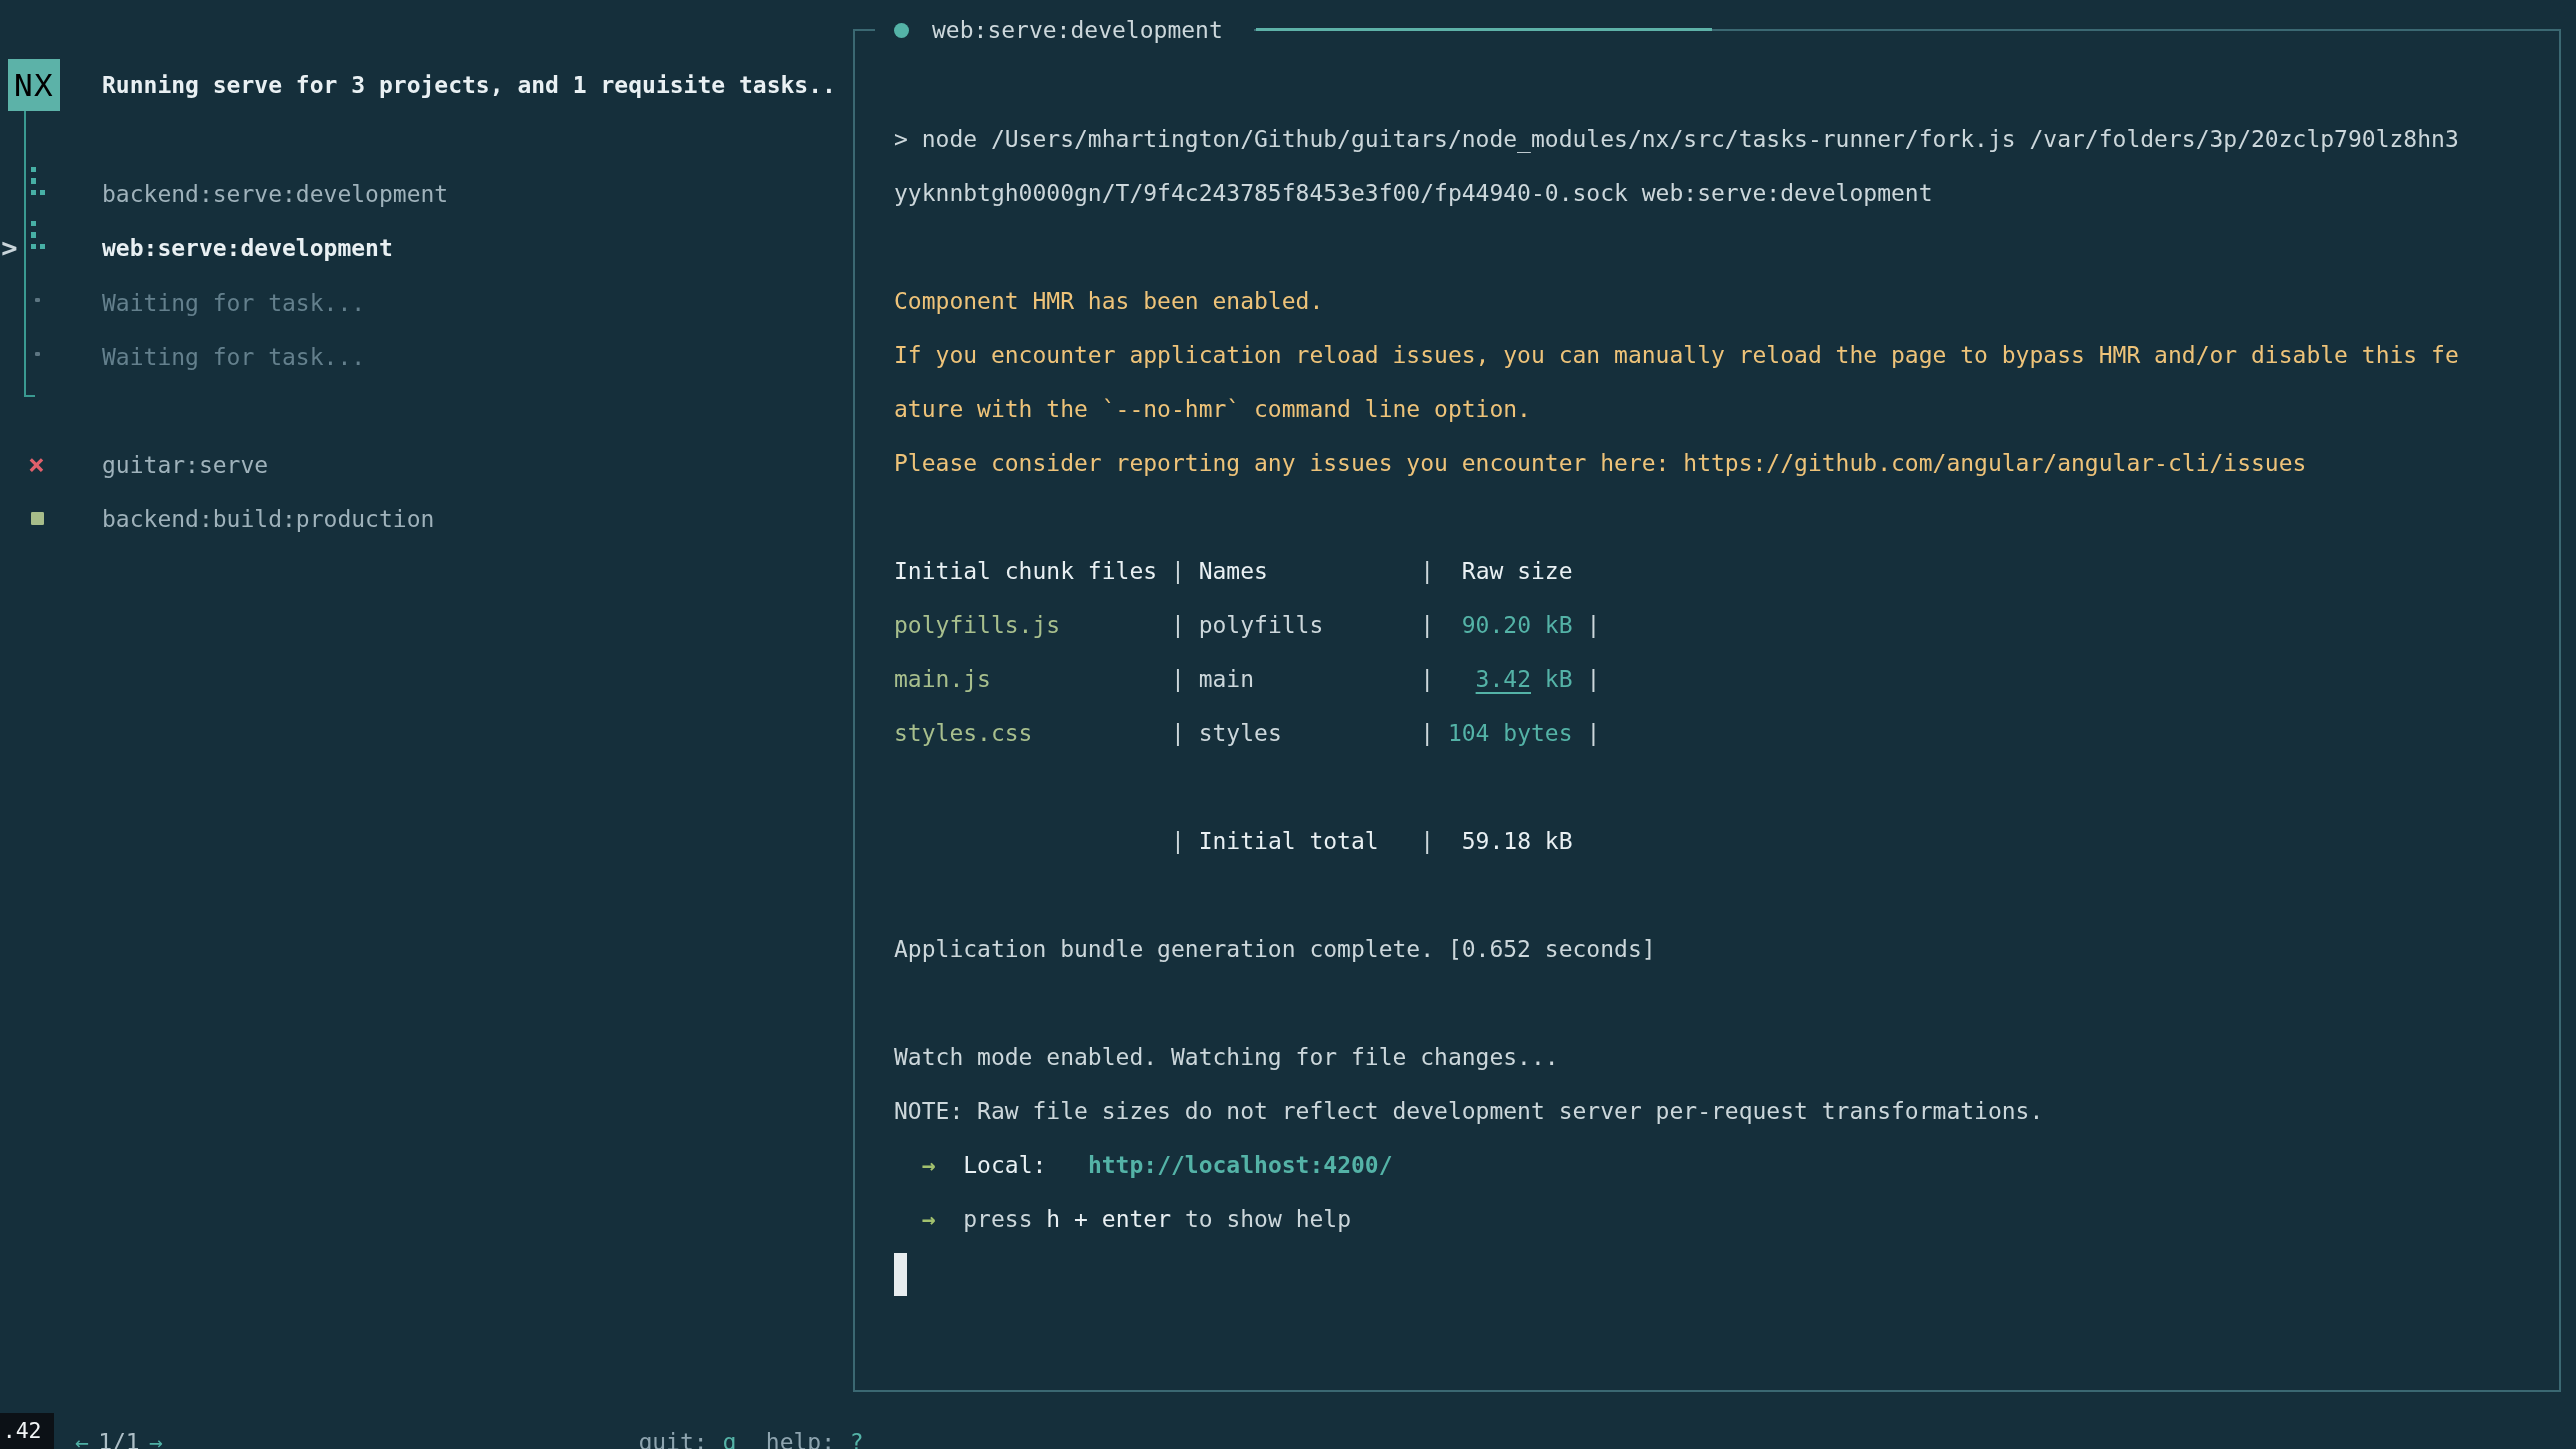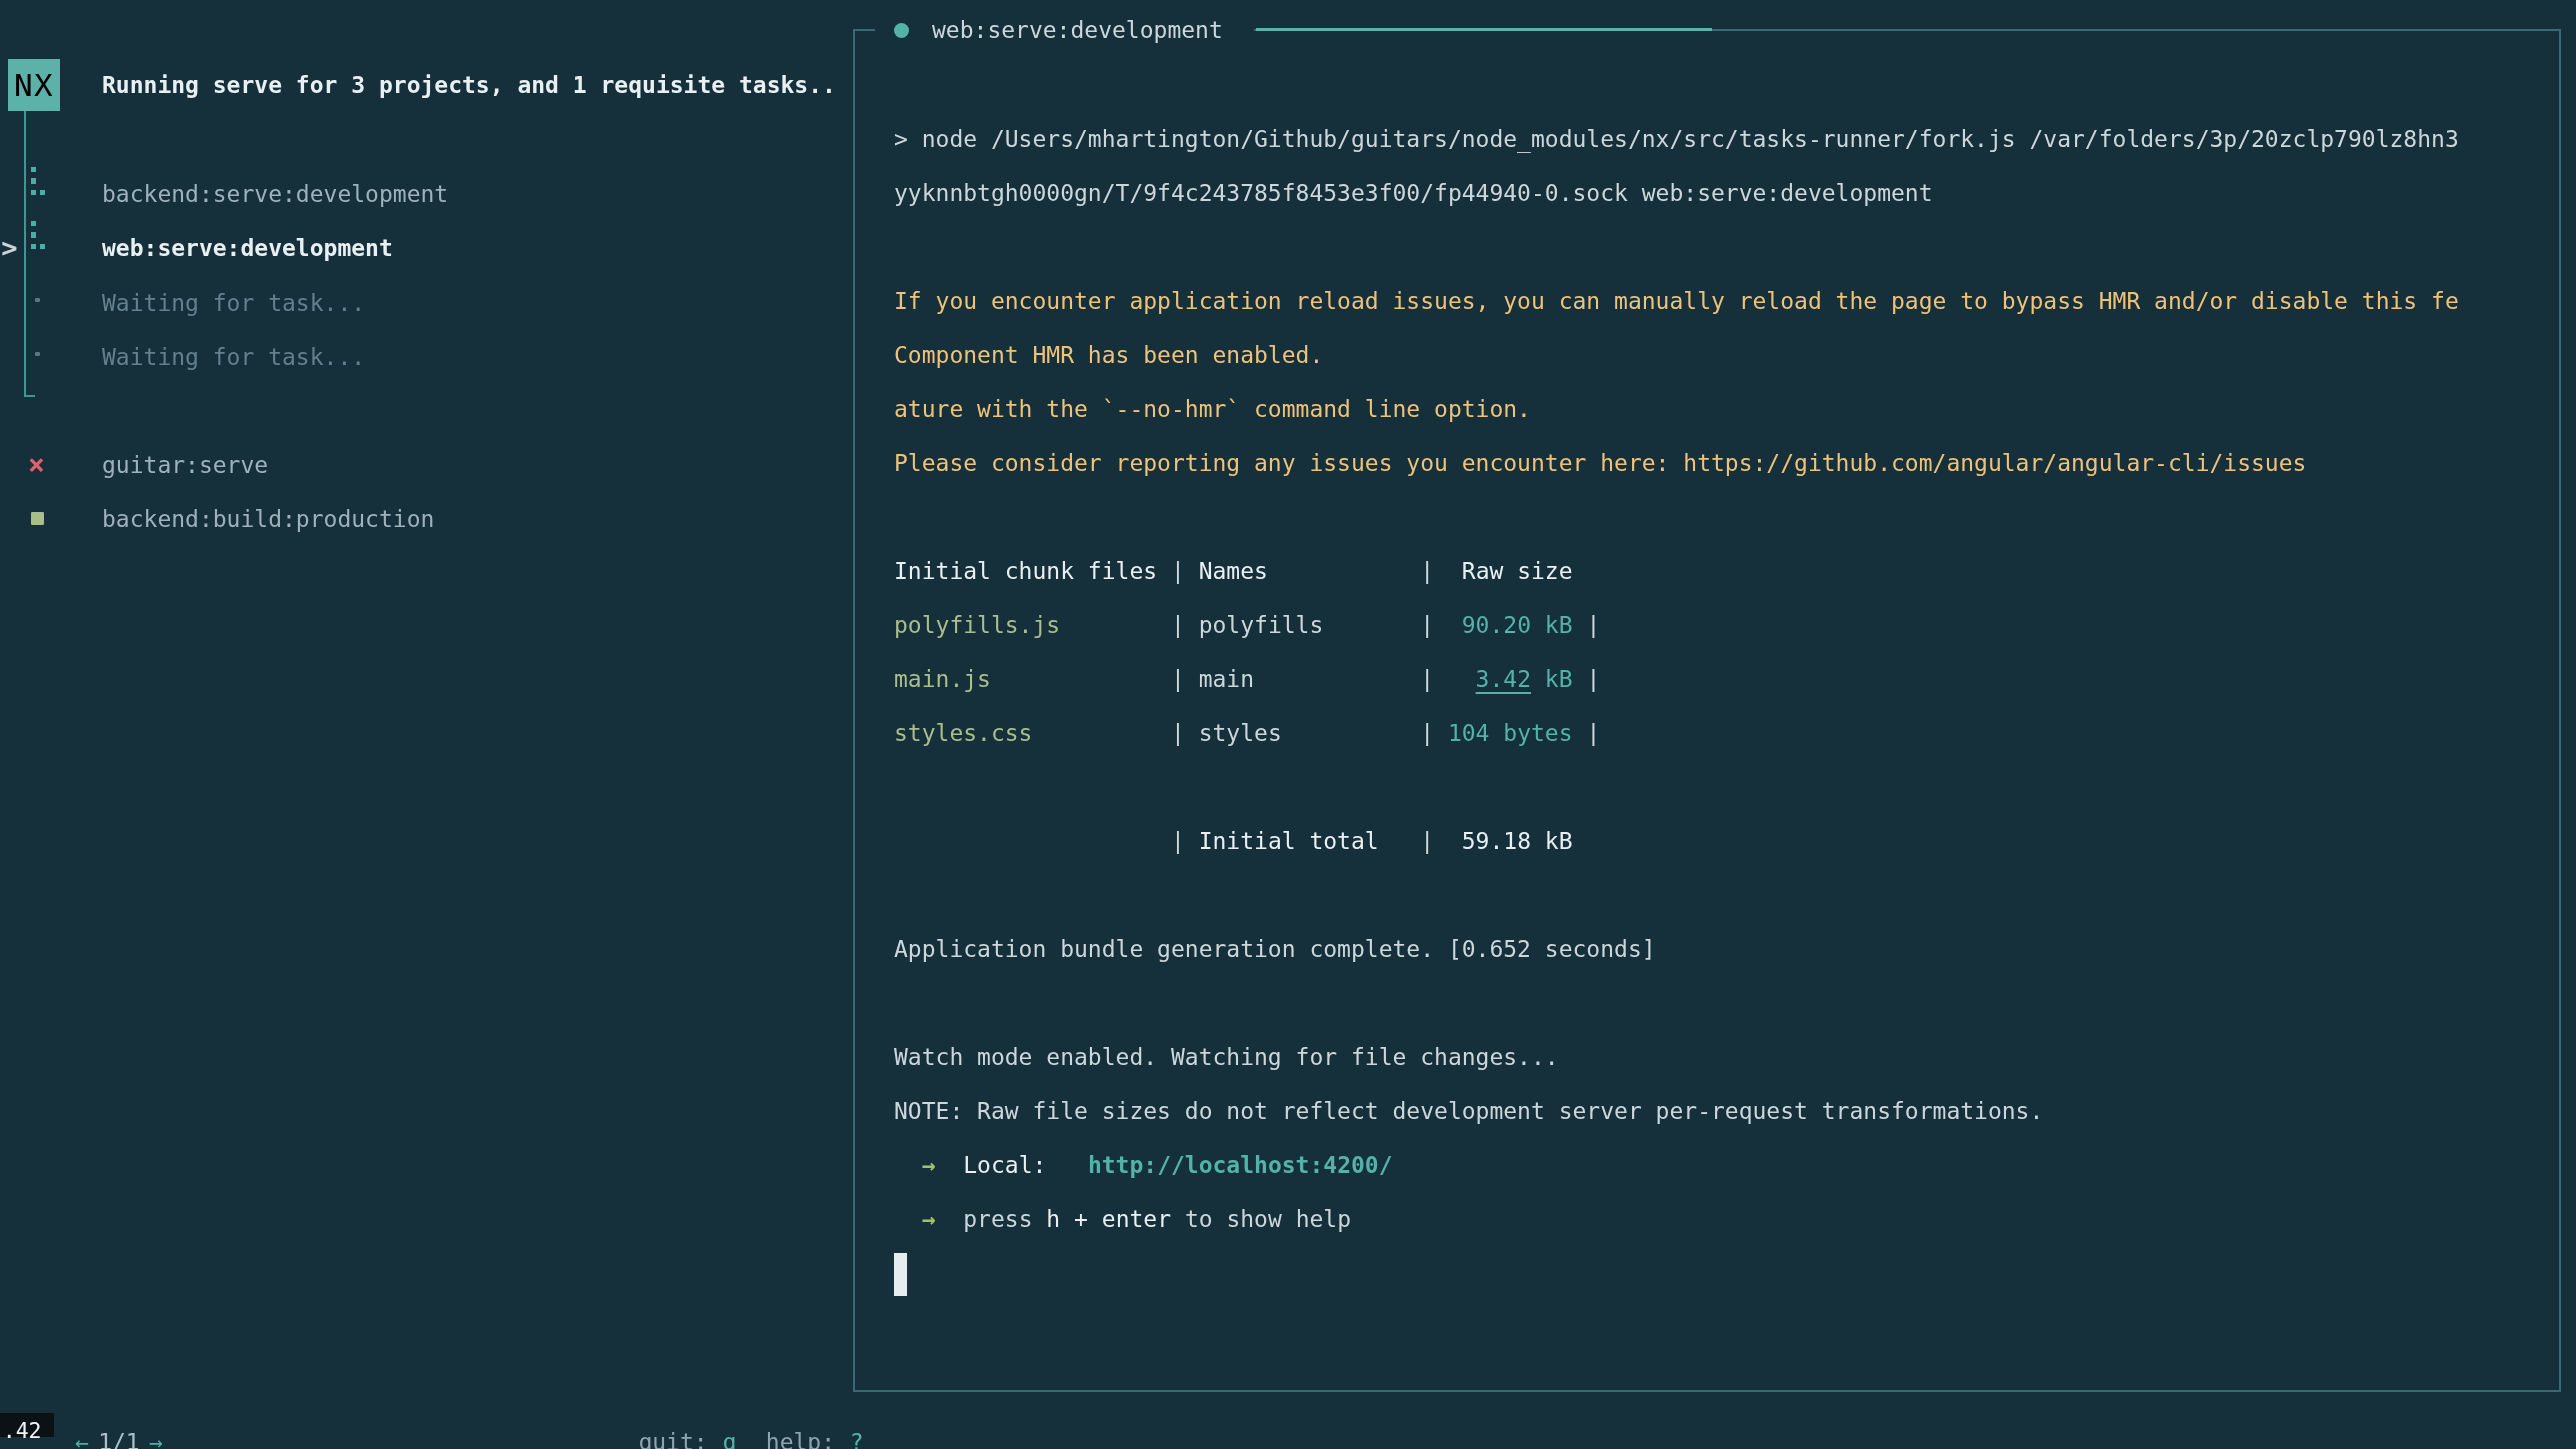--- a/index.html
+++ b/index.html
@@ -43,21 +43,21 @@
   
   .pager{position:absolute;left:19.5px;top:1361px;height:54px;line-height:54px;white-space:pre;}
   .pg-arrow{color:#4fb0a5;}
   .pg-num{color:#aebfc7;margin:0 9.4px;}
   .shortcuts{position:absolute;left:583px;top:1361px;height:54px;line-height:54px;white-space:pre;}
   .sc-label{color:#8ea4af;}
   .sc-key{color:#54b3a7;}
   .sc-gap{display:inline-block;width:14.8px;}
   .sc-gap2{display:inline-block;width:29.5px;}
   .badge42{
-    position:absolute;left:0;top:1413px;width:51px;height:24px;
+    position:absolute;left:0;top:1413px;width:51px;height:36px;
     background:#0c1116;color:#f2f5f6;font-size:21.5px;line-height:36px;padding-left:2.7px;
   }
   
   .panel{
     position:absolute;left:853px;top:29px;width:1708px;height:1363px;
     border:2px solid #3b6872;box-sizing:border-box;
   }
   .legend-cover{position:absolute;left:875px;top:26px;width:379px;height:8px;background:#152f3b;}
   .panel-dot{position:absolute;left:894px;top:23px;width:15.4px;height:15.4px;border-radius:50%;background:#54b3a7;}
   .panel-title{position:absolute;left:932px;top:3.4px;height:54px;line-height:54px;color:#ccd7db;white-space:pre;}
@@ -136,22 +136,22 @@
   <div class="panel"></div>
   <div class="legend-cover"></div>
   <div class="panel-dot"></div>
   <div class="panel-title">web:serve:development</div>
   <div class="bright-dash"></div>
 
   <div class="term" id="term">
       <div class="t-line"><span class="c-p">&gt; node /Users/mhartington/Github/guitars/node_modules/nx/src/tasks-runner/fork.js /var/folders/3p/20zclp790lz8hn3</span></div>
       <div class="t-line"><span class="c-p">yyknnbtgh0000gn/T/9f4c243785f8453e3f00/fp44940-0.sock web:serve:development</span></div>
       <div class="t-line"></div>
+      <div class="t-line"><span class="c-y">Component HMR has been enabled.</span></div>
       <div class="t-line"><span class="c-y">If you encounter application reload issues, you can manually reload the page to bypass HMR and/or disable this fe</span></div>
-      <div class="t-line"><span class="c-y">Component HMR has been enabled.</span></div>
       <div class="t-line"><span class="c-y">ature with the `--no-hmr` command line option.</span></div>
       <div class="t-line"><span class="c-y">Please consider reporting any issues you encounter here: https://github.com/angular/angular-cli/issues</span></div>
       <div class="t-line"></div>
       <div class="t-line"><span class="c-b">Initial chunk files</span><span class="c-p"> | </span><span class="c-b">Names</span><span class="c-p">           |  </span><span class="c-b">Raw size</span></div>
       <div class="t-line"><span class="c-s">polyfills.js</span><span class="c-p">        | </span><span class="c-p">polyfills</span><span class="c-p">       | </span><span class="c-t"> 90.20 kB</span><span class="c-p"> |</span></div>
       <div class="t-line"><span class="c-s">main.js</span><span class="c-p">             | </span><span class="c-p">main</span><span class="c-p">            |   </span><span class="c-tu">3.42</span><span class="c-t"> kB</span><span class="c-p"> |</span></div>
       <div class="t-line"><span class="c-s">styles.css</span><span class="c-p">          | </span><span class="c-p">styles</span><span class="c-p">          | </span><span class="c-t">104 bytes</span><span class="c-p"> |</span></div>
       <div class="t-line"></div>
       <div class="t-line"><span class="c-p">                    | </span><span class="c-b">Initial total</span><span class="c-p">   | </span><span class="c-b"> 59.18 kB</span></div>
       <div class="t-line"></div>

